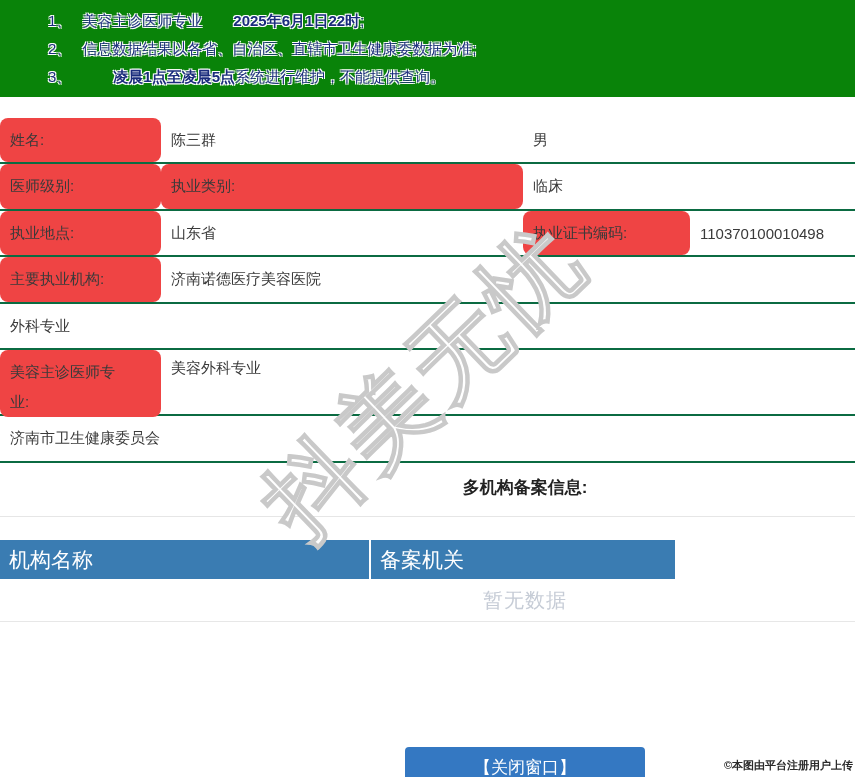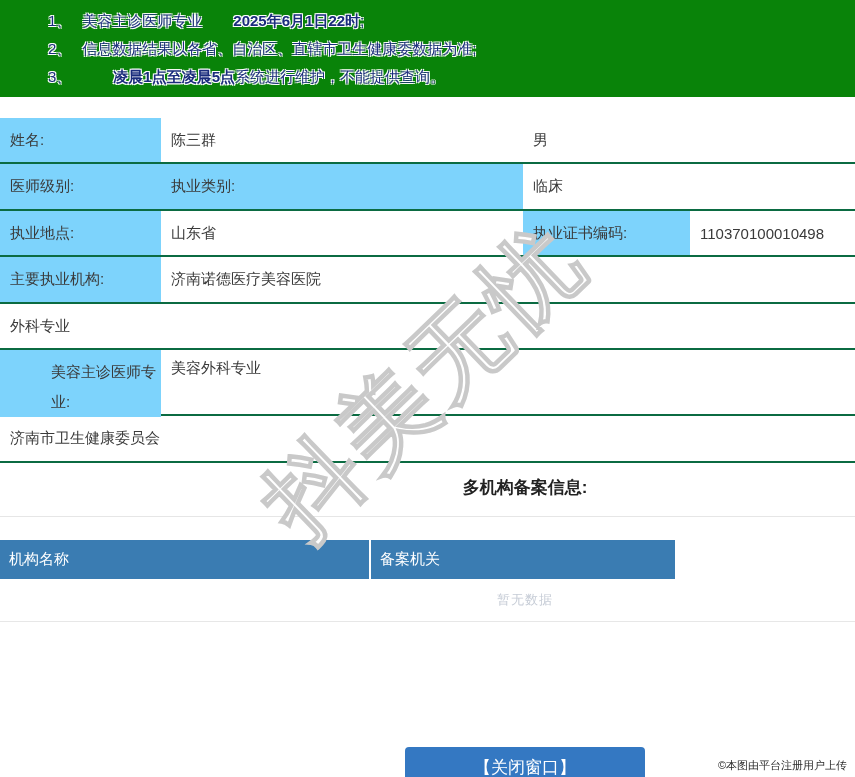--- a/index.html
+++ b/index.html
@@ -20,62 +20,62 @@
   .notice-num{margin-right:11px;}
   .notice-line b{font-weight:bold;padding-left:31px;}
 
   
   .info-table{margin-top:21px;width:100%;}
   .irow{display:grid;align-items:center;border-bottom:2px solid #0b6b42;box-sizing:border-box;}
   .irow.four{grid-template-columns:161px 362px 167px auto;}
   .irow.two{grid-template-columns:161px auto;}
   .r46{height:46px;} .r47{height:47px;} .r66{height:66px;}
   .cell{font-size:15px;color:#3a3a3a;padding-left:10px;box-sizing:border-box;}
-  .label{background:#7dd3fc;height:100%;display:flex;align-items:center;}
+  .label{background:#ef4444;height:100%;display:flex;align-items:center;border-radius:8px;}
   .irow.top-align{align-items:start;}
-  .irow.top-align .label{align-items:flex-start;padding-top:7px;justify-content:flex-end;}
+  .irow.top-align .label{align-items:flex-start;padding-top:7px;}
   .irow.top-align .label span{display:inline-block;width:110px;line-height:30px;}
   .irow.top-align .value{padding-top:9px;}
 
   
   .section-title{margin-top:13px;height:20px;text-align:center;font-size:17px;font-weight:bold;color:#222;}
   .divider{height:0;border-bottom:1px solid #e6e6e6;}
   .div1{margin-top:20px;}
   .org-header{
     margin-top:23px;display:grid;grid-template-columns:369px 304px auto;
     grid-gap:2px;background:#fff;height:39px;
   }
   .org-header .hcell{
-    background:#3a7cb2;color:#fff;font-size:15px;
+    background:#3a7cb2;color:#fff;font-size:21px;
     display:flex;align-items:center;padding-left:9px;
   }
   .empty-row{height:43px;box-sizing:border-box;border-bottom:1px solid #e7e7e7;
     display:flex;align-items:center;justify-content:center;}
-  .empty-text{color:#c6ccd6;font-size:13px;letter-spacing:1px;}
+  .empty-text{color:#c6ccd6;font-size:20px;letter-spacing:1px;}
 
   
   .watermark{
     position:absolute;left:425px;top:382px;
     transform:translate(-50%,-50%) rotate(-44deg);
     font-size:94px;font-weight:bold;letter-spacing:6px;white-space:nowrap;
     color:#ffffff;-webkit-text-stroke:1.5px #c9c9c9;
     pointer-events:none;
   }
 
   
   .close-btn{
     position:absolute;top:747px;left:50%;transform:translateX(-50%);
     width:240px;height:42px;background:#3478c2;border:none;border-radius:4px;
     color:#ffffff;font-size:17px;display:flex;align-items:flex-start;justify-content:center;
     padding-top:9px;box-sizing:border-box;cursor:pointer;
     font-family:"Liberation Sans","DejaVu Sans",sans-serif;
   }
   .credit{
-    position:absolute;right:8px;bottom:4px;
-    font-size:11px;font-weight:normal;color:#2b2b2b;
+    position:absolute;right:2px;bottom:4px;
+    font-size:11px;font-weight:bold;color:#2b2b2b;
     text-shadow:-1px -1px 0 #fff,1px -1px 0 #fff,-1px 1px 0 #fff,1px 1px 0 #fff;
   }
 </style>
 </head>
 <body>
 
 <div id="app">
 
   <div class="banner">
     <div class="notice-line">

